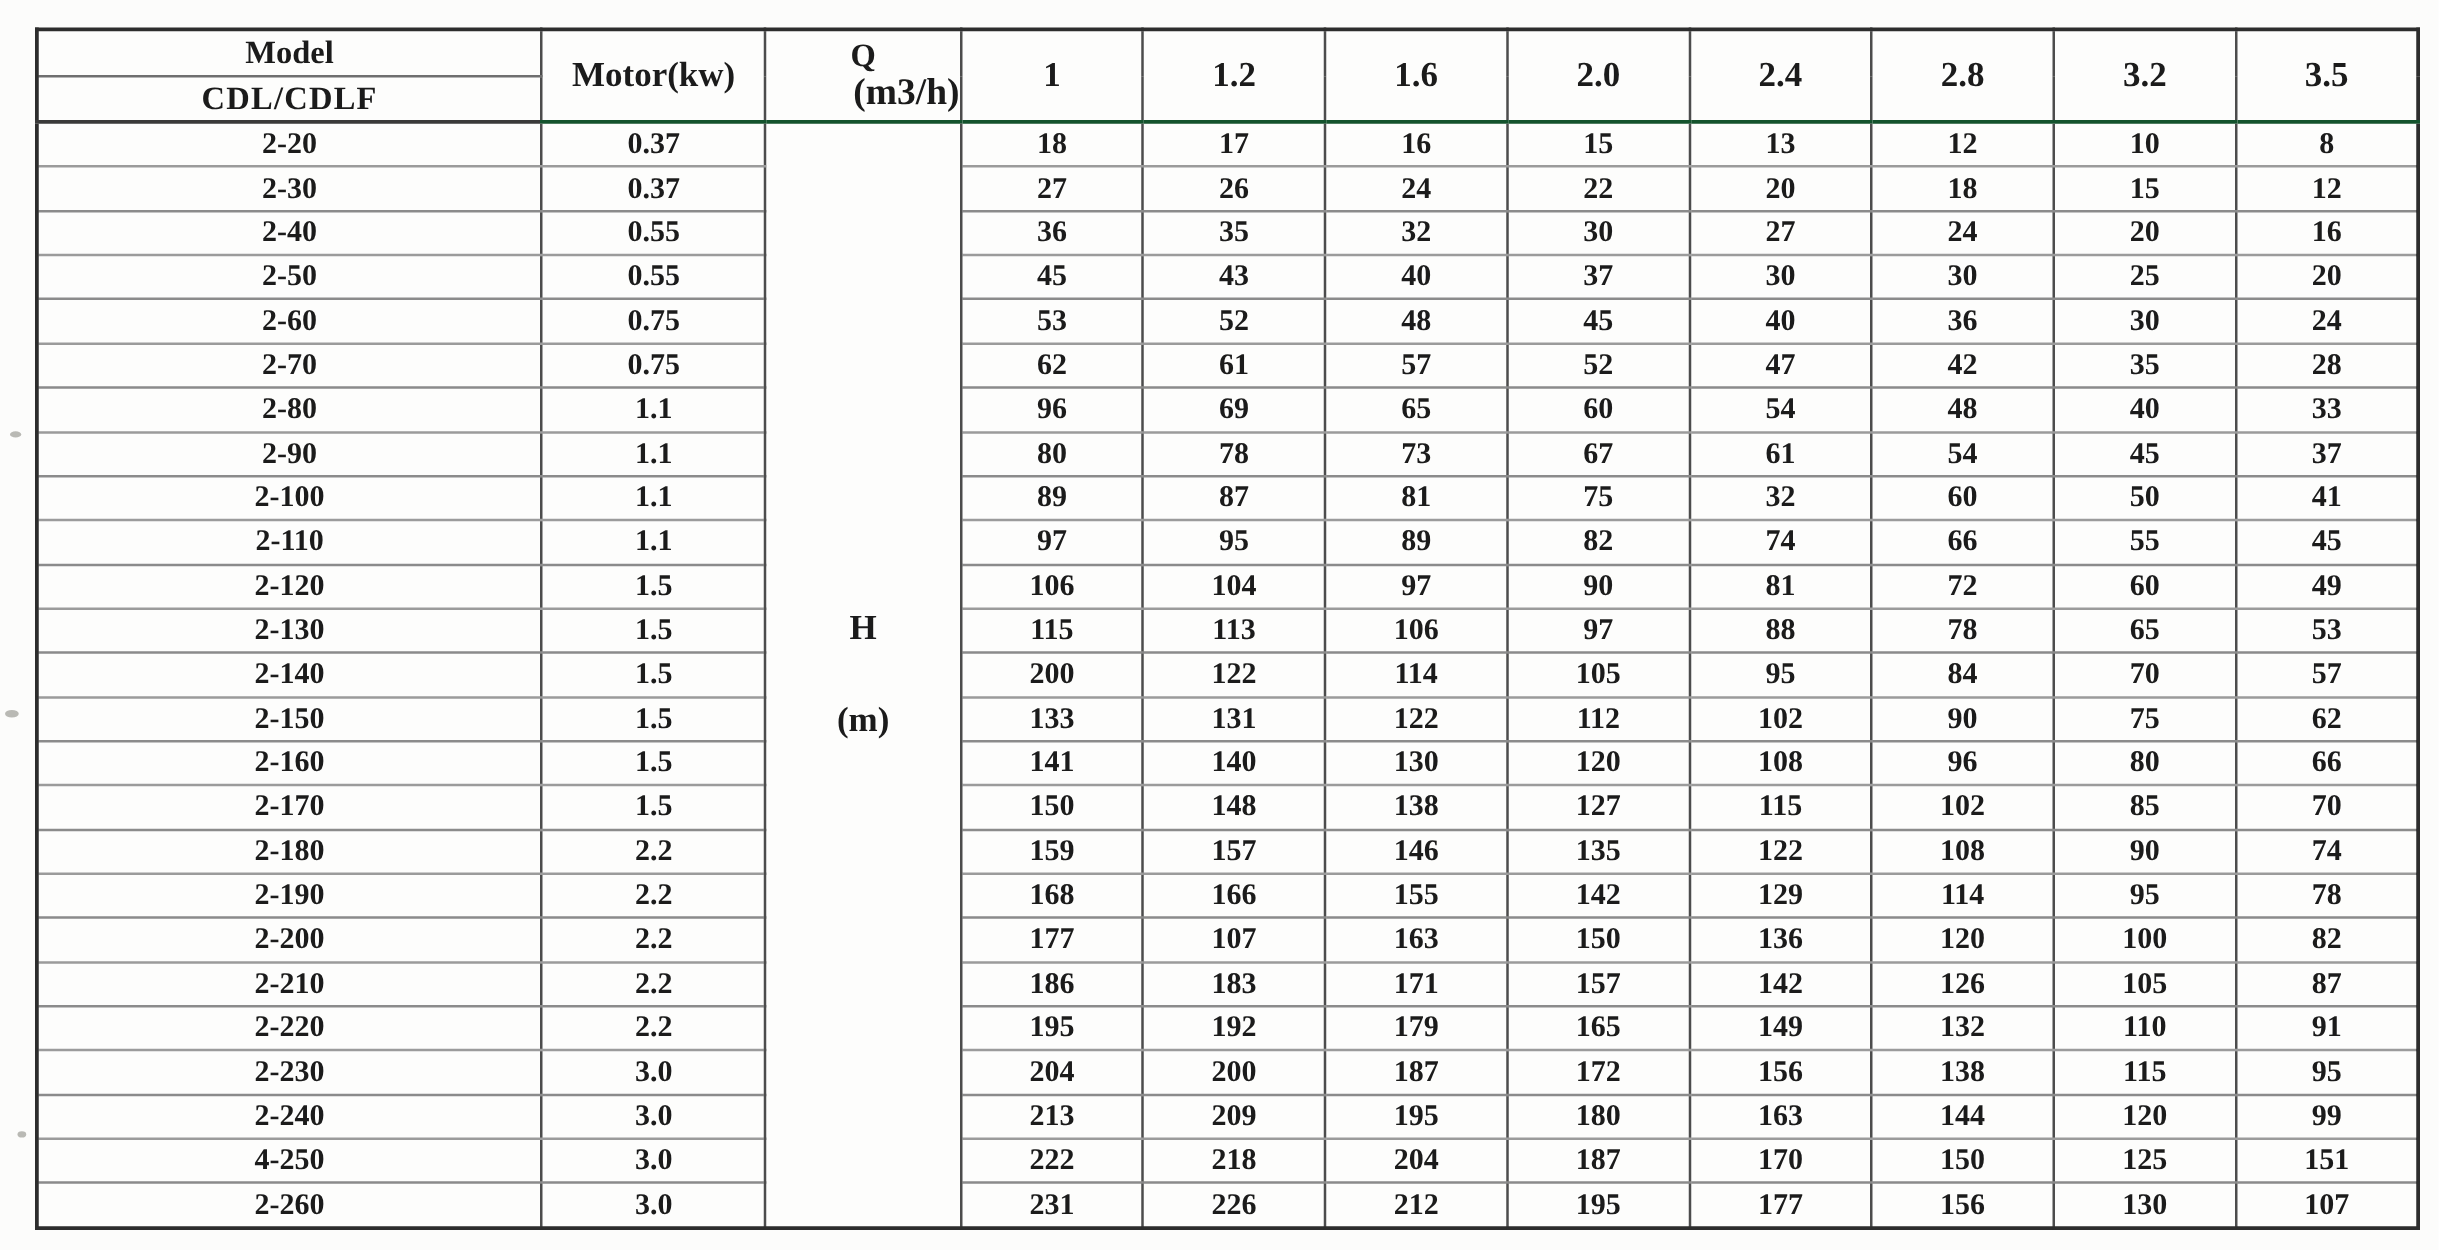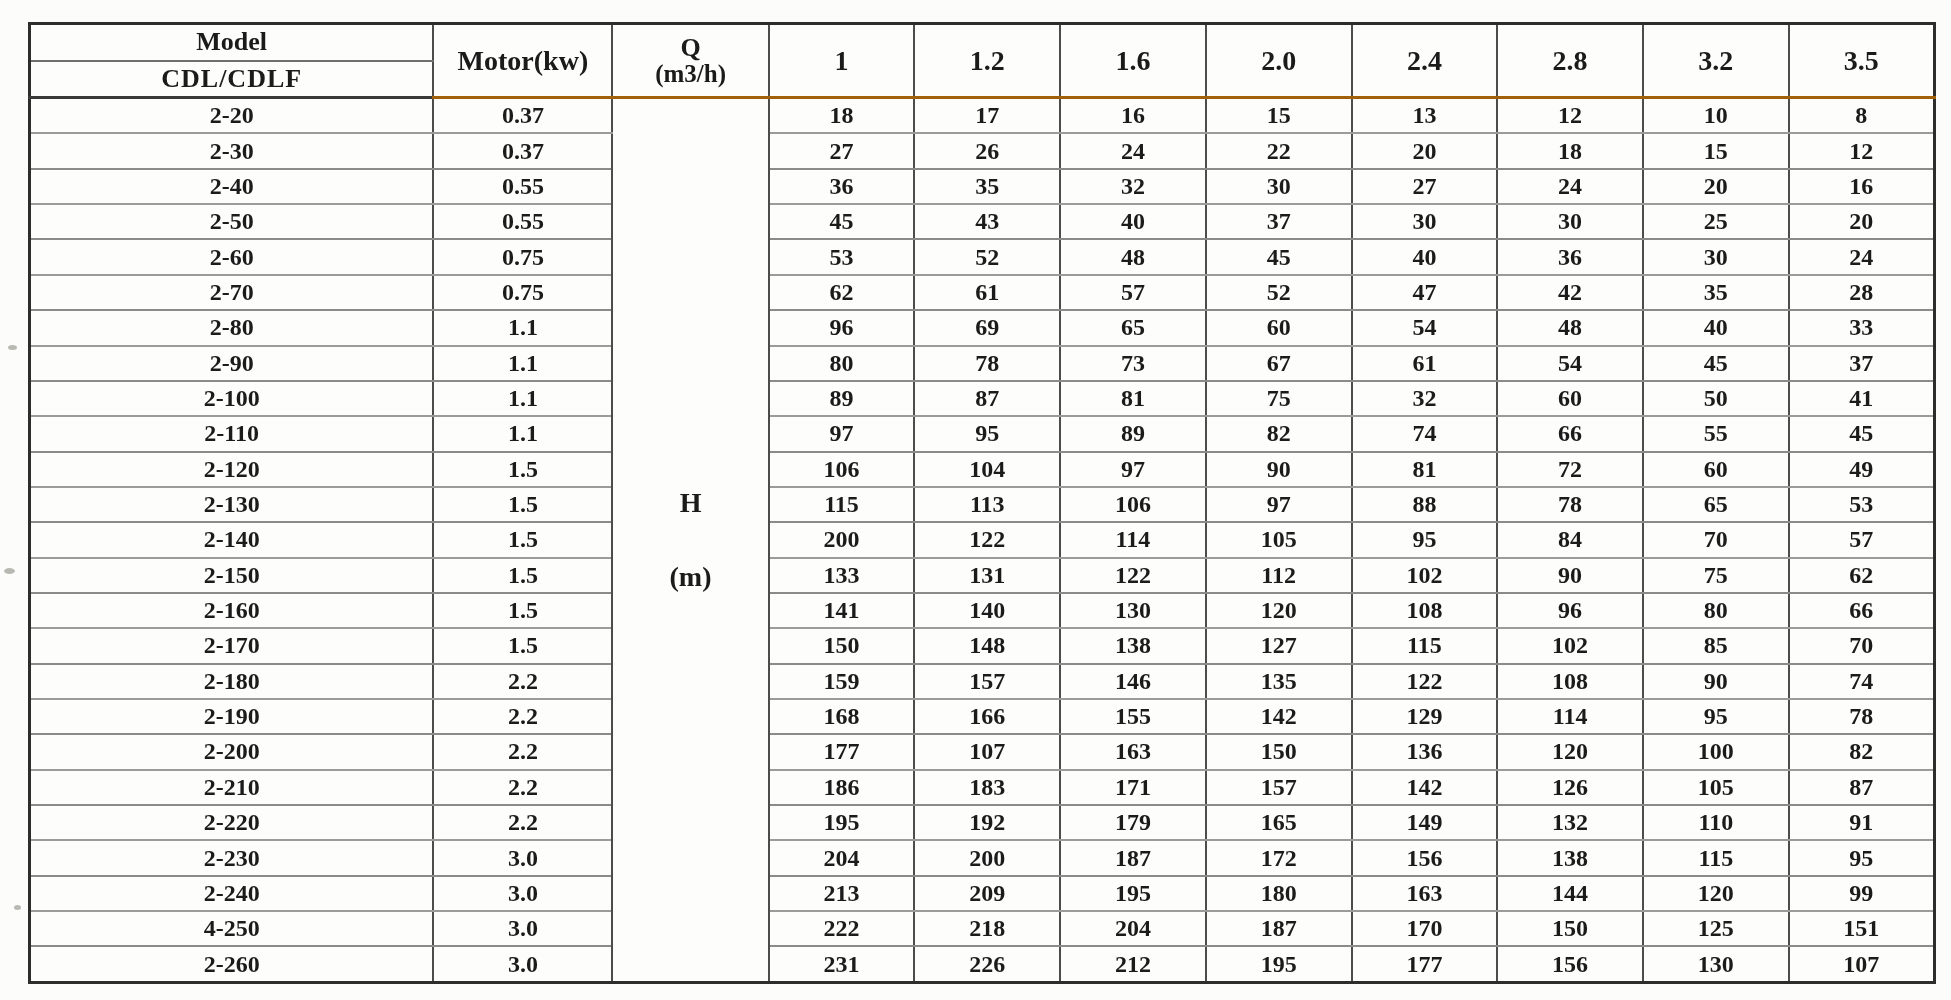--- a/index.html
+++ b/index.html
@@ -35,37 +35,37 @@
     border-left: 2px solid #4c4c4c;
     border-right: 2px solid #4c4c4c;
   }
   
   table.pump-table {
     border: 3px solid #2d2d2d;
   }
   
   thead th {
     font-size: 28px;
-    border-bottom: 3px solid #a16207;
+    border-bottom: 3px solid #14532d;
   }
   th.h-model {
     border-bottom: 2px solid #6f6f6f;
     font-size: 26px;
   }
   th.h-series {
     font-size: 26px;
     border-bottom: 3px solid #3a3a3a;
     letter-spacing: 1px;
     margin-top: 14px;
   }
   th.h-q {
     line-height: 1.05;
     font-size: 26px;
   }
-  th.h-q .q-sub { font-size: 25px; }
+  th.h-q .q-sub { font-size: 30px; text-align: right; }
   
   tbody td {
     font-size: 24px;
     border-top: 2px solid #8b8b8b;
     border-bottom: 2px solid #8b8b8b;
   }
   tbody tr:nth-child(odd) td {
     border-top-color: #6f6f6f;
     border-bottom-color: #9b9b9b;
   }

